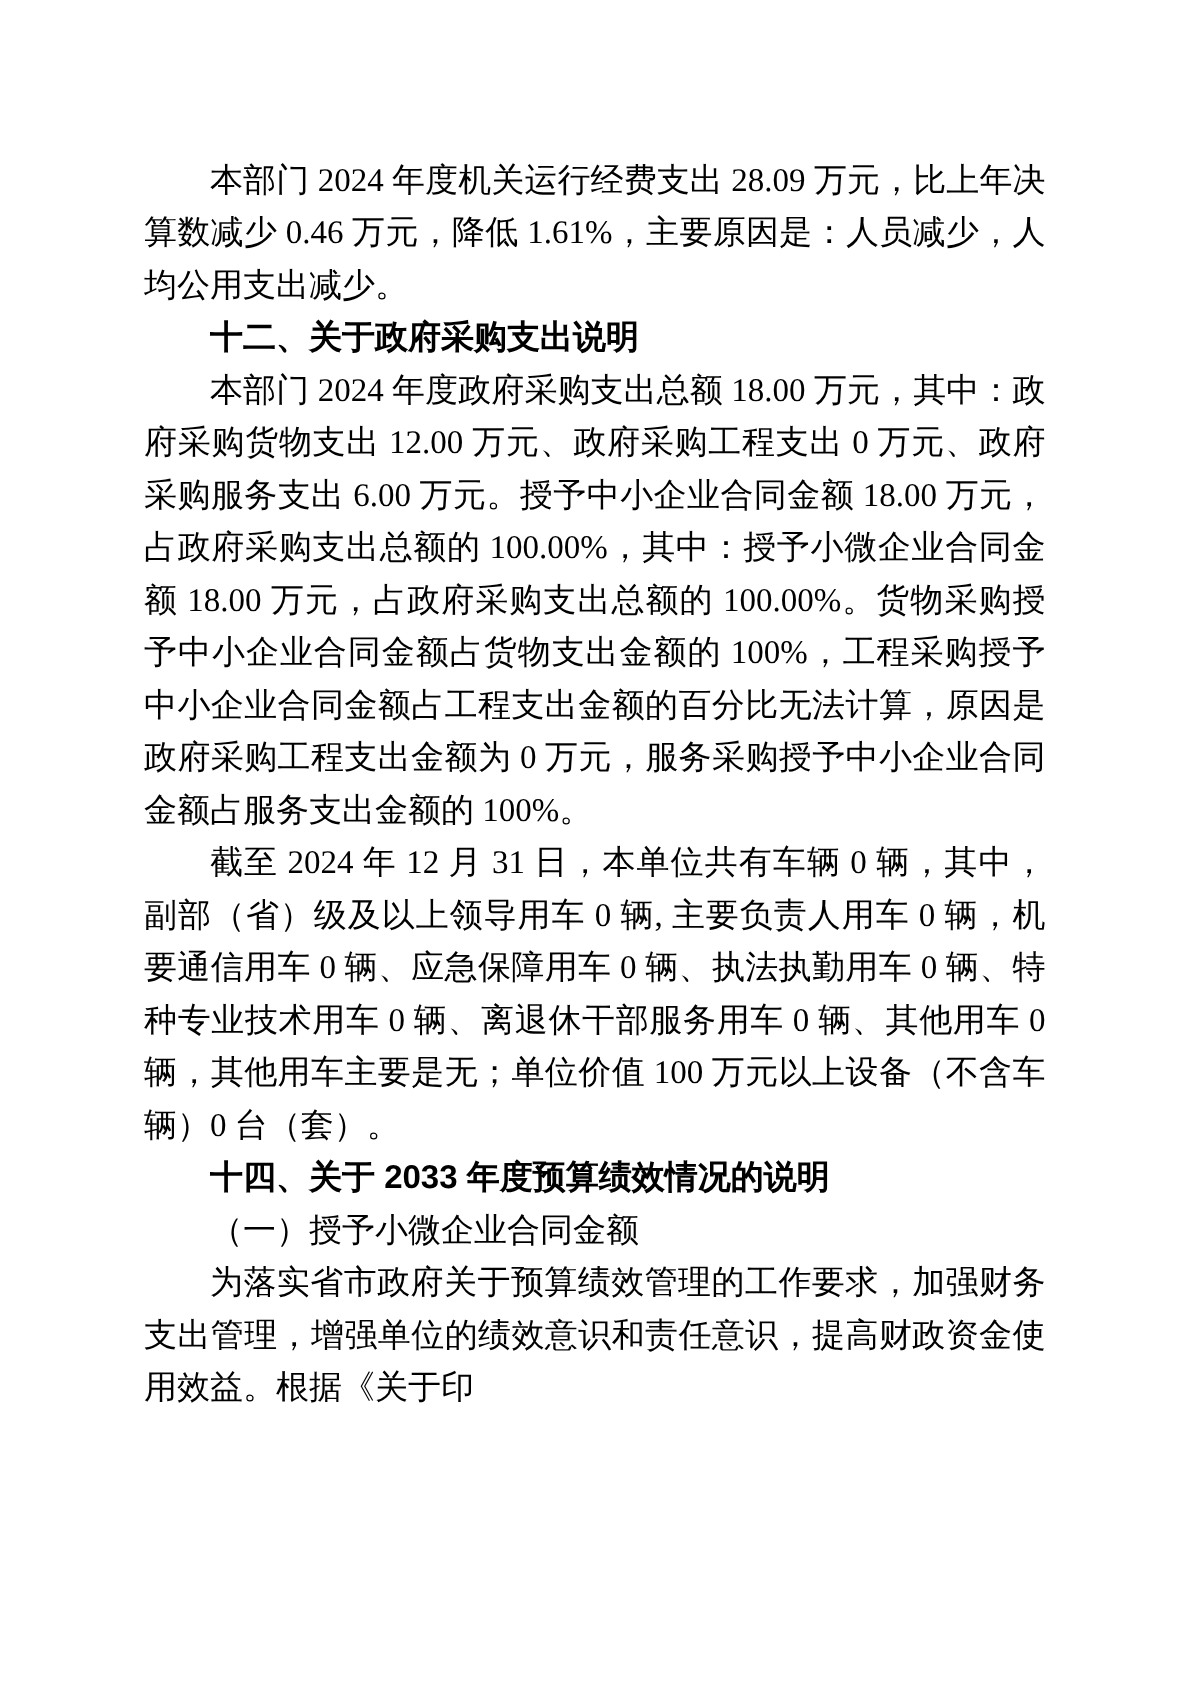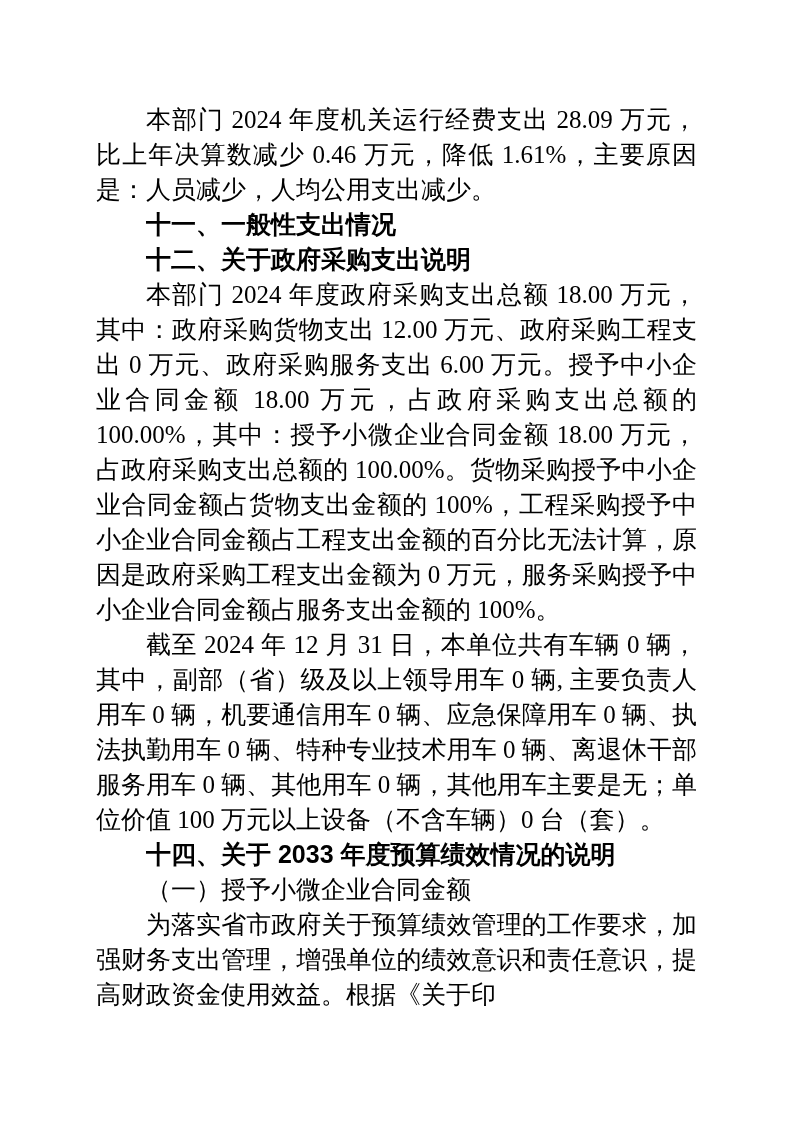--- a/index.html
+++ b/index.html
@@ -17,21 +17,21 @@
   }
   .content {
     position: absolute;
     left: 96px;
     top: 102px;
     width: 601px;
   }
   .content p, .content h2, .content h3 {
     margin: 0;
     padding: 0;
-    font-size: 25px;
+    font-size: 22px;
     line-height: 35px;
     text-indent: 2em;
     color: #000000;
   }
   .body-para {
     font-family: "Liberation Serif", "DejaVu Serif", serif;
     font-weight: normal;
     text-align: justify;
     text-justify: inter-character;
   }
@@ -47,21 +47,20 @@
   }
 </style>
 </head>
 <body>
 
 <div class="page">
   <div class="content">
 
     <p class="body-para">本部门 2024 年度机关运行经费支出 28.09 万元，比上年决算数减少 0.46 万元，降低 1.61%，主要原因是：人员减少，人均公用支出减少。</p>
 
-    <h2 class="section-heading">十一、一般性支出情况</h2>
 
 
     <h2 class="section-heading">十二、关于政府采购支出说明</h2>
 
     <p class="body-para">本部门 2024 年度政府采购支出总额 18.00 万元，其中：政府采购货物支出 12.00 万元、政府采购工程支出 0 万元、政府采购服务支出 6.00 万元。授予中小企业合同金额 18.00 万元，占政府采购支出总额的 100.00%，其中：授予小微企业合同金额 18.00 万元，占政府采购支出总额的 100.00%。货物采购授予中小企业合同金额占货物支出金额的 100%，工程采购授予中小企业合同金额占工程支出金额的百分比无法计算，原因是政府采购工程支出金额为 0 万元，服务采购授予中小企业合同金额占服务支出金额的 100%。</p>
 
 
     <p class="body-para">截至 2024 年 12 月 31 日，本单位共有车辆 0 辆，其中，副部（省）级及以上领导用车 0 辆, 主要负责人用车 0 辆，机要通信用车 0 辆、应急保障用车 0 辆、执法执勤用车 0 辆、特种专业技术用车 0 辆、离退休干部服务用车 0 辆、其他用车 0 辆，其他用车主要是无；单位价值 100 万元以上设备（不含车辆）0 台（套）。</p>
 
     <h2 class="section-heading">十四、关于 2033 年度预算绩效情况的说明</h2>

